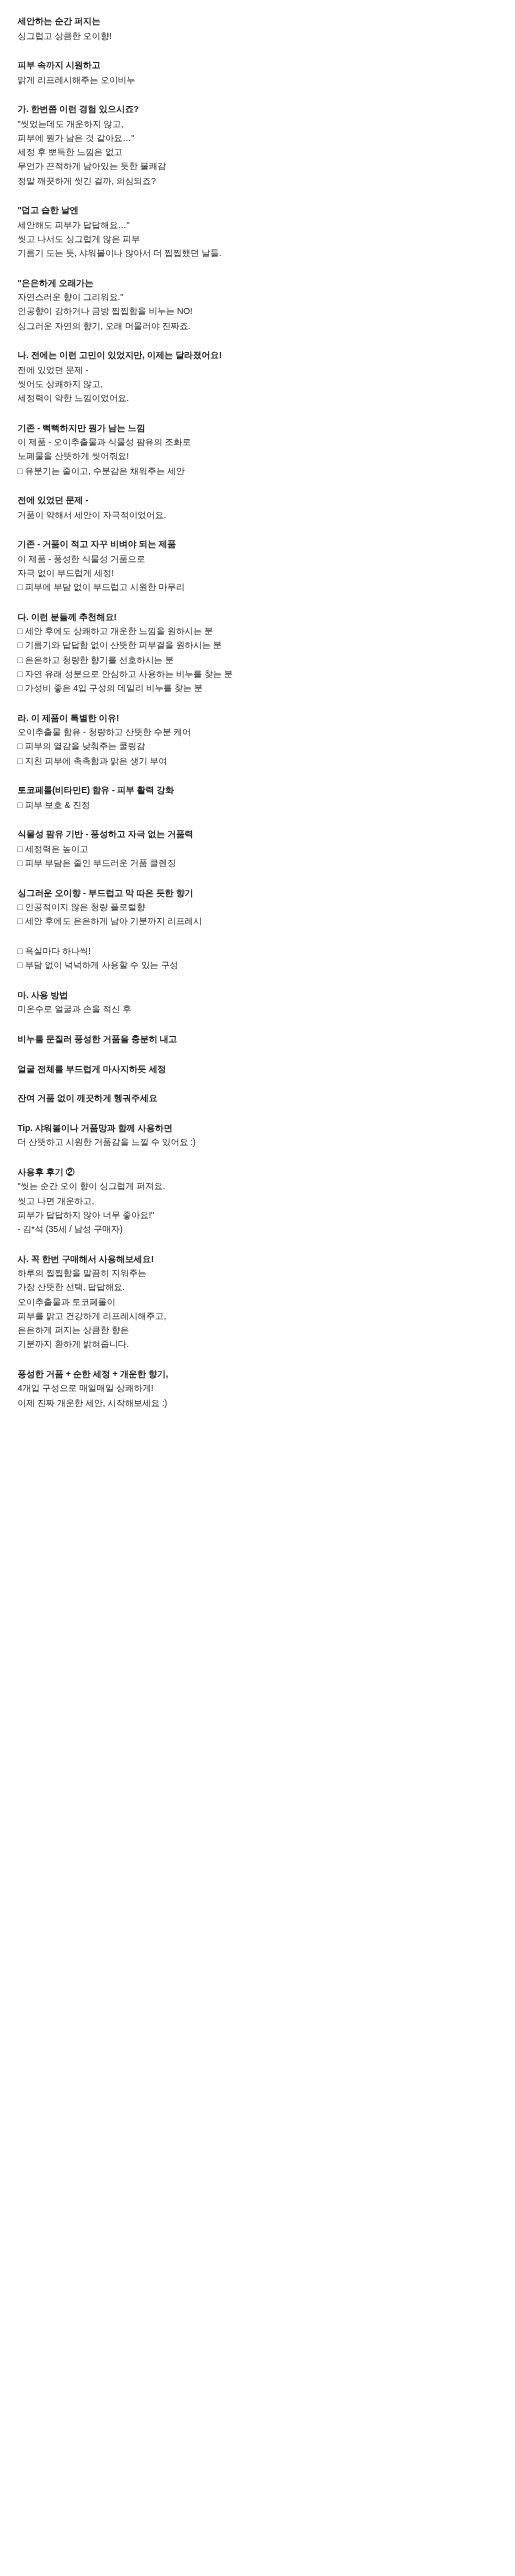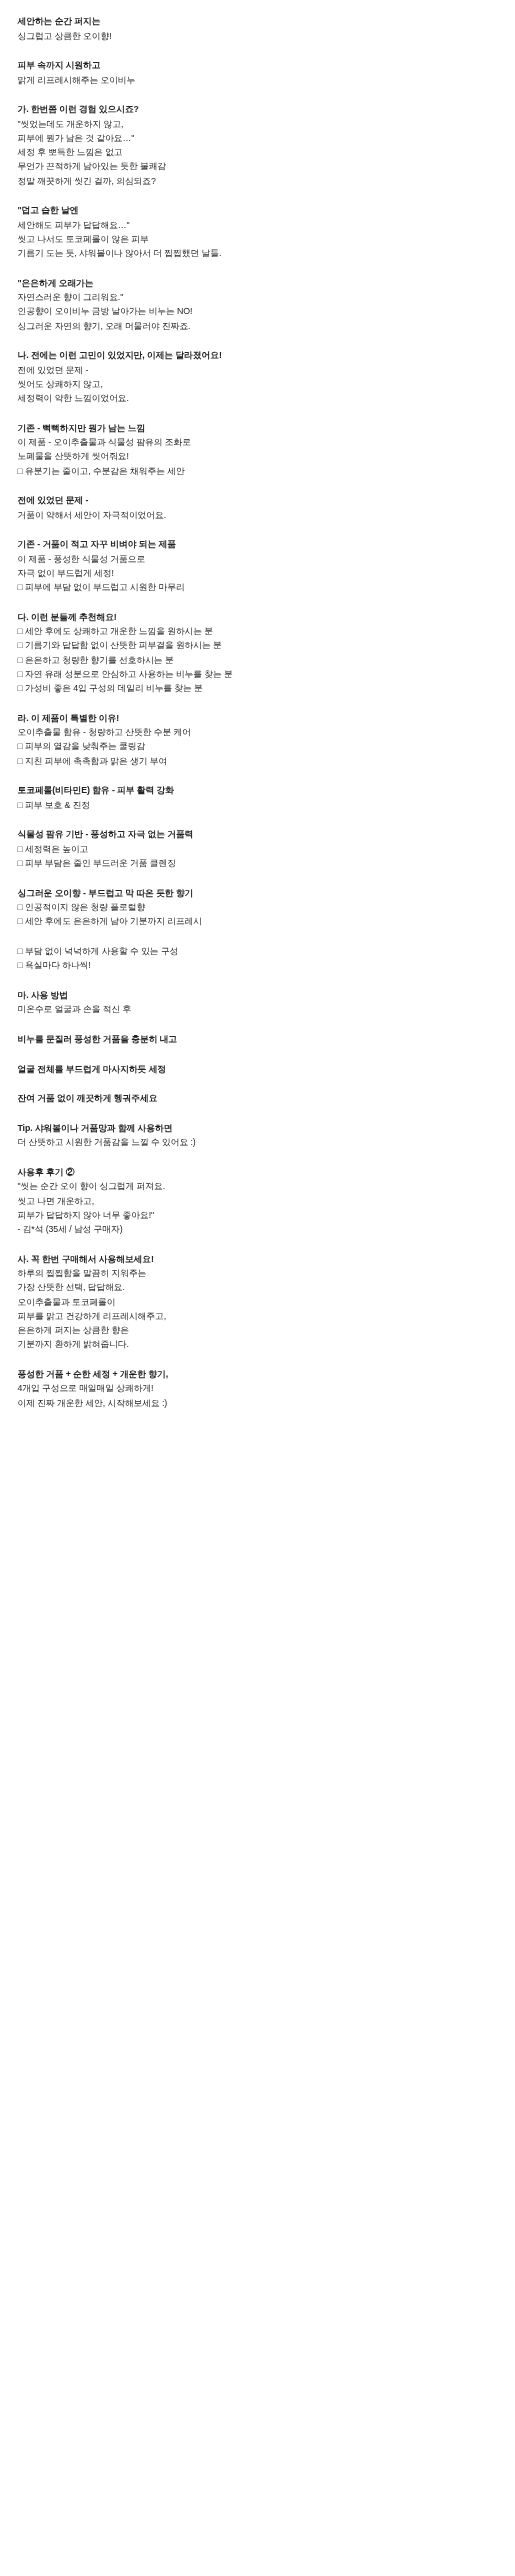--- a/index.html
+++ b/index.html
@@ -49,27 +49,27 @@
         <div class="line strong">가. 한번쯤 이런 경험 있으시죠?</div>
         <div class="line">"씻었는데도 개운하지 않고,</div>
         <div class="line">피부에 뭔가 남은 것 같아요…"</div>
         <div class="line">세정 후 뽀득한 느낌은 없고</div>
         <div class="line">무언가 끈적하게 남아있는 듯한 불쾌감</div>
         <div class="line">정말 깨끗하게 씻긴 걸까, 의심되죠?</div>
       </div>
       <div class="block">
         <div class="line strong">"덥고 습한 날엔</div>
         <div class="line">세안해도 피부가 답답해요…"</div>
-        <div class="line">씻고 나서도 토코페롤이 않은 피부</div>
+        <div class="line">씻고 나서도 싱그럽게 않은 피부</div>
         <div class="line">기름기 도는 듯, 샤워볼이나 않아서 더 찝찝했던 날들.</div>
       </div>
       <div class="block">
         <div class="line strong">"은은하게 오래가는</div>
         <div class="line">자연스러운 향이 그리워요."</div>
-        <div class="line">인공향이 오이비누 금방 날아가는 비누는 NO!</div>
+        <div class="line">인공향이 강하거나 금방 찝찝함을 비누는 NO!</div>
         <div class="line">싱그러운 자연의 향기, 오래 머물러야 진짜죠.</div>
       </div>
       <div class="block">
         <div class="line strong">나. 전에는 이런 고민이 있었지만, 이제는 달라졌어요!</div>
         <div class="line">전에 있었던 문제 -</div>
         <div class="line">씻어도 상쾌하지 않고,</div>
         <div class="line">세정력이 약한 느낌이었어요.</div>
       </div>
       <div class="block">
         <div class="line strong">기존 - 뻑뻑하지만 뭔가 남는 느낌</div>
@@ -109,22 +109,22 @@
         <div class="line strong">식물성 팜유 기반 - 풍성하고 자극 없는 거품력</div>
         <div class="line">□ 세정력은 높이고</div>
         <div class="line">□ 피부 부담은 줄인 부드러운 거품 클렌징</div>
       </div>
       <div class="block">
         <div class="line strong">싱그러운 오이향 - 부드럽고 막 따온 듯한 향기</div>
         <div class="line">□ 인공적이지 않은 청량 플로럴향</div>
         <div class="line">□ 세안 후에도 은은하게 남아 기분까지 리프레시</div>
       </div>
       <div class="block">
+        <div class="line">□ 욕실마다 하나씩!</div>
         <div class="line">□ 부담 없이 넉넉하게 사용할 수 있는 구성</div>
-        <div class="line">□ 욕실마다 하나씩!</div>
       </div>
       <div class="block">
         <div class="line strong">마. 사용 방법</div>
         <div class="line">미온수로 얼굴과 손을 적신 후</div>
       </div>
       <div class="block">
         <div class="line strong">비누를 문질러 풍성한 거품을 충분히 내고</div>
       </div>
       <div class="block">
         <div class="line strong">얼굴 전체를 부드럽게 마사지하듯 세정</div>

